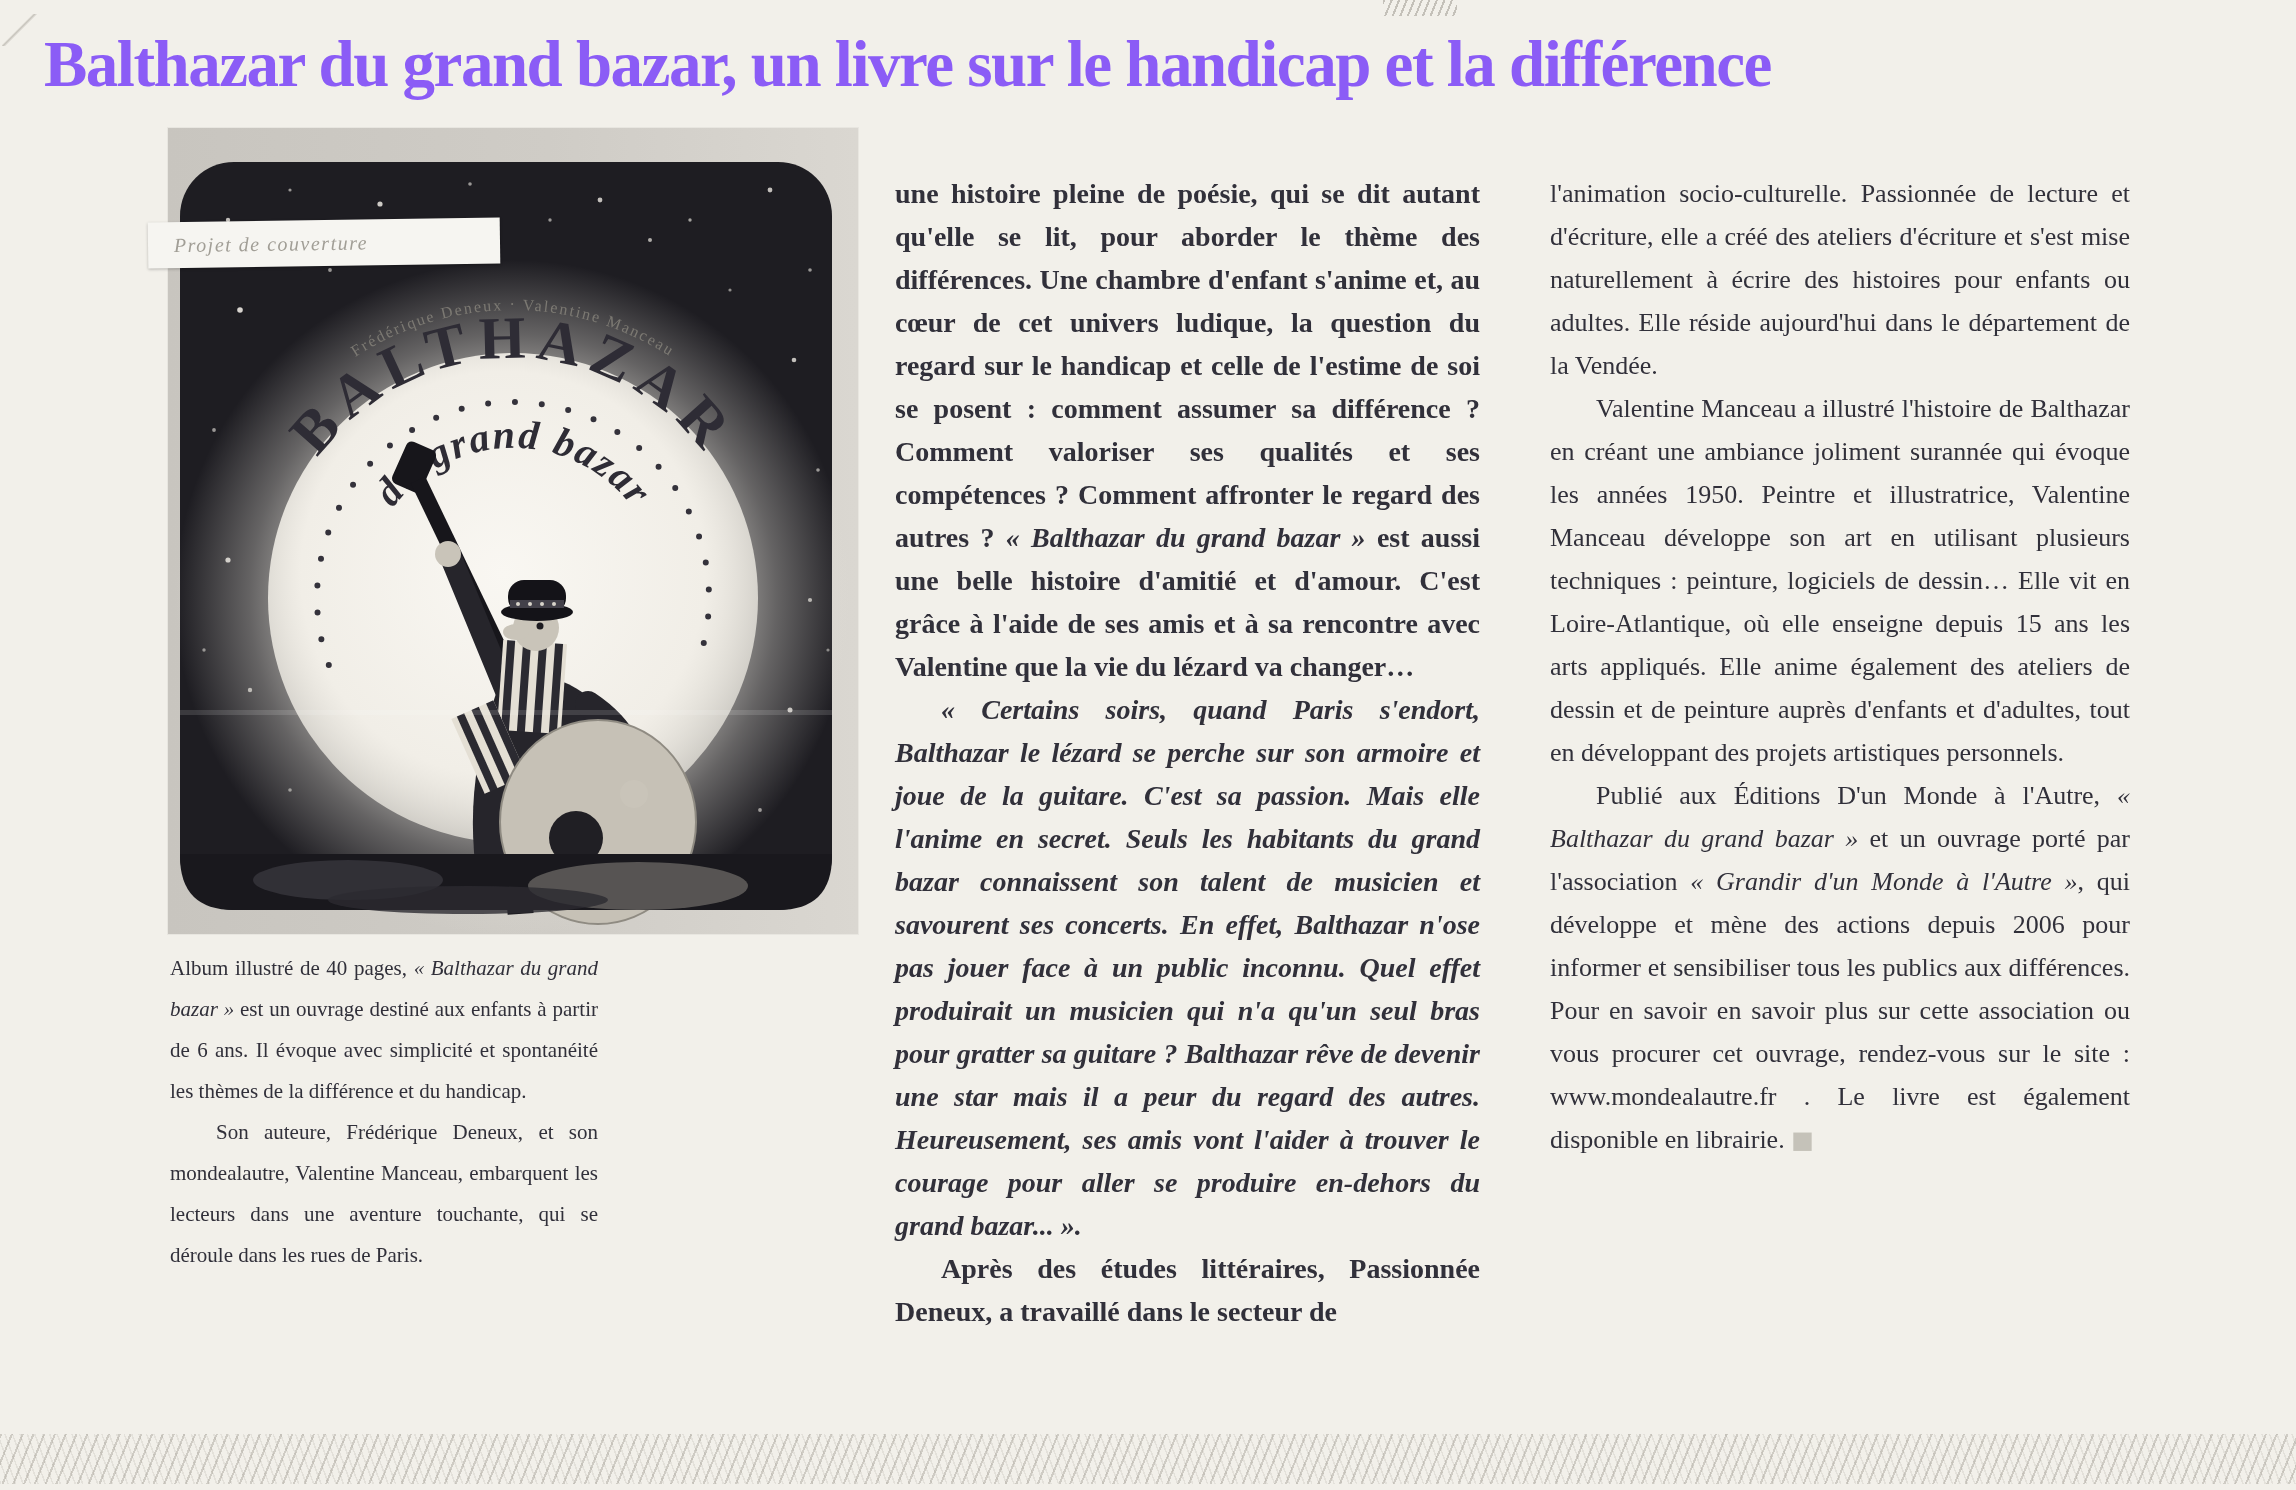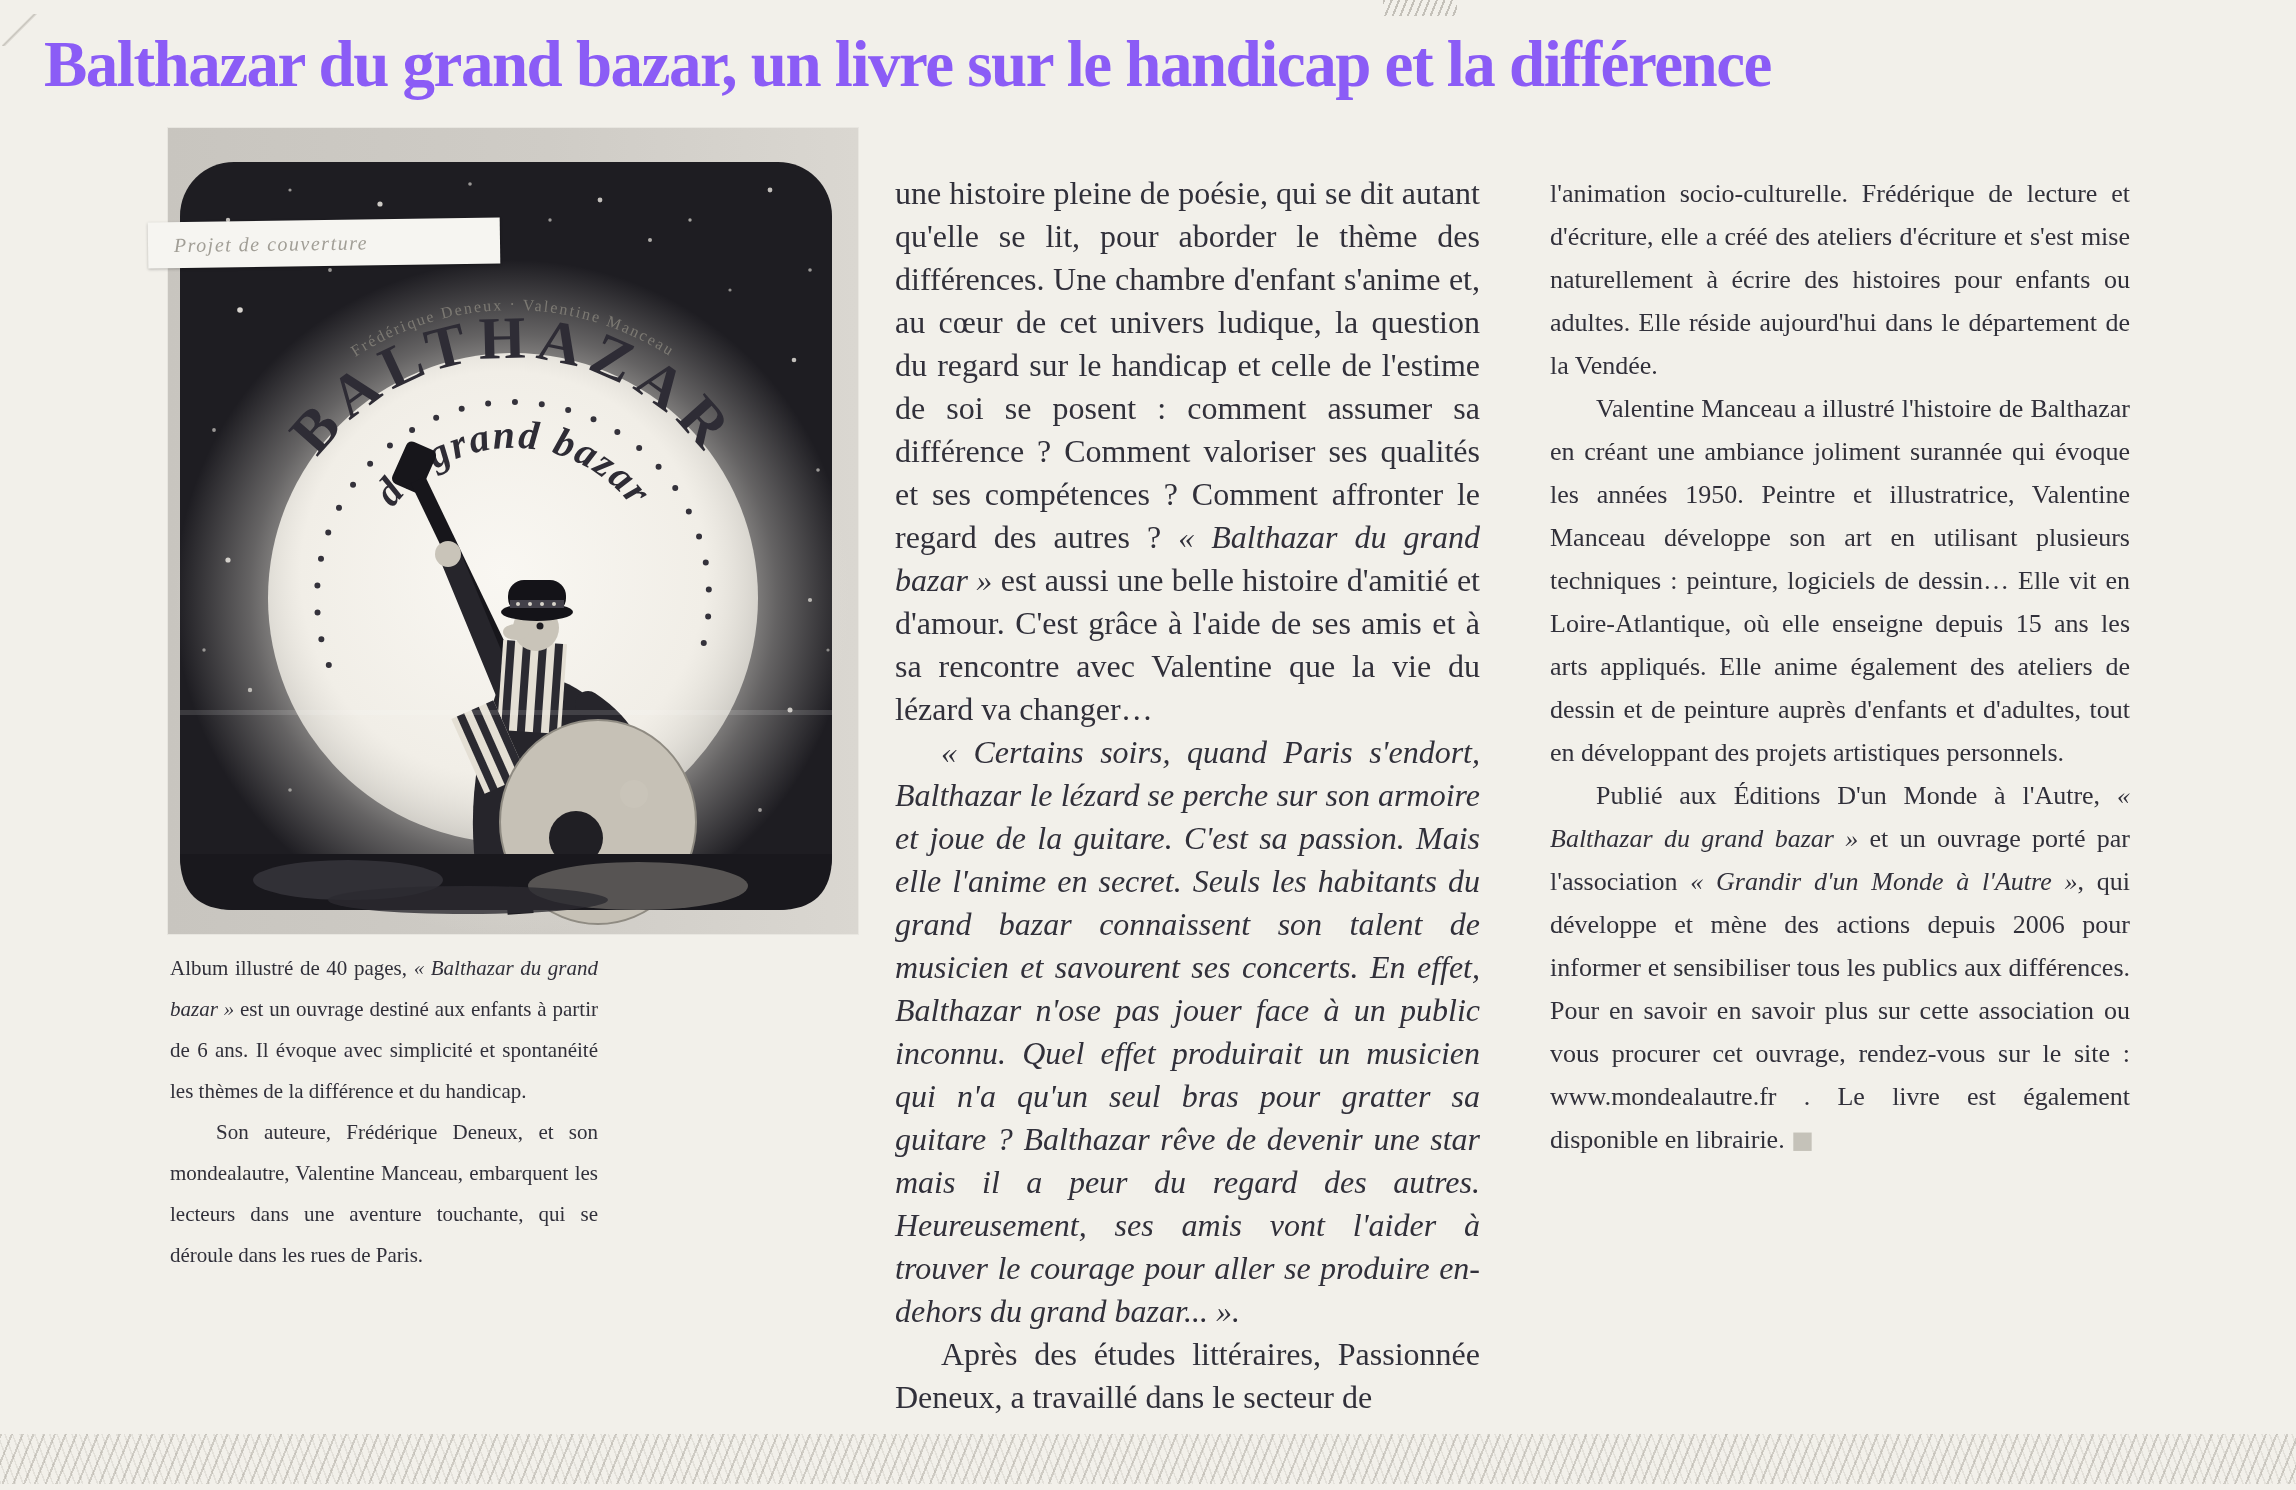--- a/index.html
+++ b/index.html
@@ -31,21 +31,21 @@
   }
   .tag-strip span{
     font-size:20px;color:#a19e96;letter-spacing:1.5px;
     font-family:"Liberation Serif", serif;font-style:italic;
   }
   
   .col{position:absolute;text-align:justify;}
   .col p{margin:0;}
   .col .ind{text-indent:46px;}
   .col-1{left:170px;top:948px;width:428px;font-size:21px;line-height:41px;}
-  .col-2{left:895px;top:172px;width:585px;font-size:32px;line-height:43px;}
+  .col-2{left:895px;top:172px;width:585px;font-size:28px;line-height:43px;font-weight:bold;}
   .col-3{left:1550px;top:172px;width:580px;font-size:26px;line-height:43px;}
   .it{font-style:italic;}
   .quote-block{font-style:italic;}
   .end-mark{
     color:#c5c2b9;font-size:24px;font-style:normal;
     font-family:"DejaVu Sans", sans-serif;letter-spacing:0;
   }
   
   .bottom-hatch{
     position:absolute;left:0;top:1434px;width:2296px;height:50px;
@@ -203,20 +203,20 @@
   <p class="ind">Son auteure, Frédérique Deneux, et son mondealautre, Valentine Manceau, embarquent les lecteurs dans une aventure touchante, qui se déroule dans les rues de Paris.</p>
 </div>
 
 <div class="col col-2">
   <p><span>une histoire pleine de poésie, qui se dit autant qu'elle se lit, pour aborder le thème des différences. Une chambre d'enfant s'anime et, au cœur de cet univers ludique, la question du regard sur le handicap et celle de l'estime de soi se posent : comment assumer sa différence ? Comment valoriser ses qualités et ses compétences ? Comment affronter le regard des autres ? </span><span class="it">« Balthazar du grand bazar »</span><span> est aussi une belle histoire d'amitié et d'amour. C'est grâce à l'aide de ses amis et à sa rencontre avec Valentine que la vie du lézard va changer…</span></p>
   <p class="ind quote-block">« Certains soirs, quand Paris s'endort, Balthazar le lézard se perche sur son armoire et joue de la guitare. C'est sa passion. Mais elle l'anime en secret. Seuls les habitants du grand bazar connaissent son talent de musicien et savourent ses concerts. En effet, Balthazar n'ose pas jouer face à un public inconnu. Quel effet produirait un musicien qui n'a qu'un seul bras pour gratter sa guitare ? Balthazar rêve de devenir une star mais il a peur du regard des autres. Heureusement, ses amis vont l'aider à trouver le courage pour aller se produire en-dehors du grand bazar... ».</p>
   <p class="ind">Après des études littéraires, Passionnée Deneux, a travaillé dans le secteur de</p>
 </div>
 
 <div class="col col-3">
-  <p>l'animation socio-culturelle. Frédérique de lecture et d'écriture, elle a créé des ateliers d'écriture et s'est mise naturellement à écrire des histoires pour enfants ou adultes. Elle réside aujourd'hui dans le département de la Vendée.</p>
+  <p>l'animation socio-culturelle. Passionnée de lecture et d'écriture, elle a créé des ateliers d'écriture et s'est mise naturellement à écrire des histoires pour enfants ou adultes. Elle réside aujourd'hui dans le département de la Vendée.</p>
   <p class="ind">Valentine Manceau a illustré l'histoire de Balthazar en créant une ambiance joliment surannée qui évoque les années 1950. Peintre et illustratrice, Valentine Manceau développe son art en utilisant plusieurs techniques : peinture, logiciels de dessin… Elle vit en Loire-Atlantique, où elle enseigne depuis 15 ans les arts appliqués. Elle anime également des ateliers de dessin et de peinture auprès d'enfants et d'adultes, tout en développant des projets artistiques personnels.</p>
   <p class="ind"><span>Publié aux Éditions D'un Monde à l'Autre, </span><span class="it">« Balthazar du grand bazar »</span><span> et un ouvrage porté par l'association </span><span class="it">« Grandir d'un Monde à l'Autre »</span><span>, qui développe et mène des actions depuis 2006 pour informer et sensibiliser tous les publics aux différences. Pour en savoir en savoir plus sur cette association ou vous procurer cet ouvrage, rendez-vous sur le site : www.mondealautre.fr . Le livre est également disponible en librairie.</span> <span class="end-mark">■</span></p>
 </div>
 
 <div class="bottom-hatch"></div>
 <div class="tr-hatch"></div>
 <div class="tl-mark"></div>
 
 </body></html>

